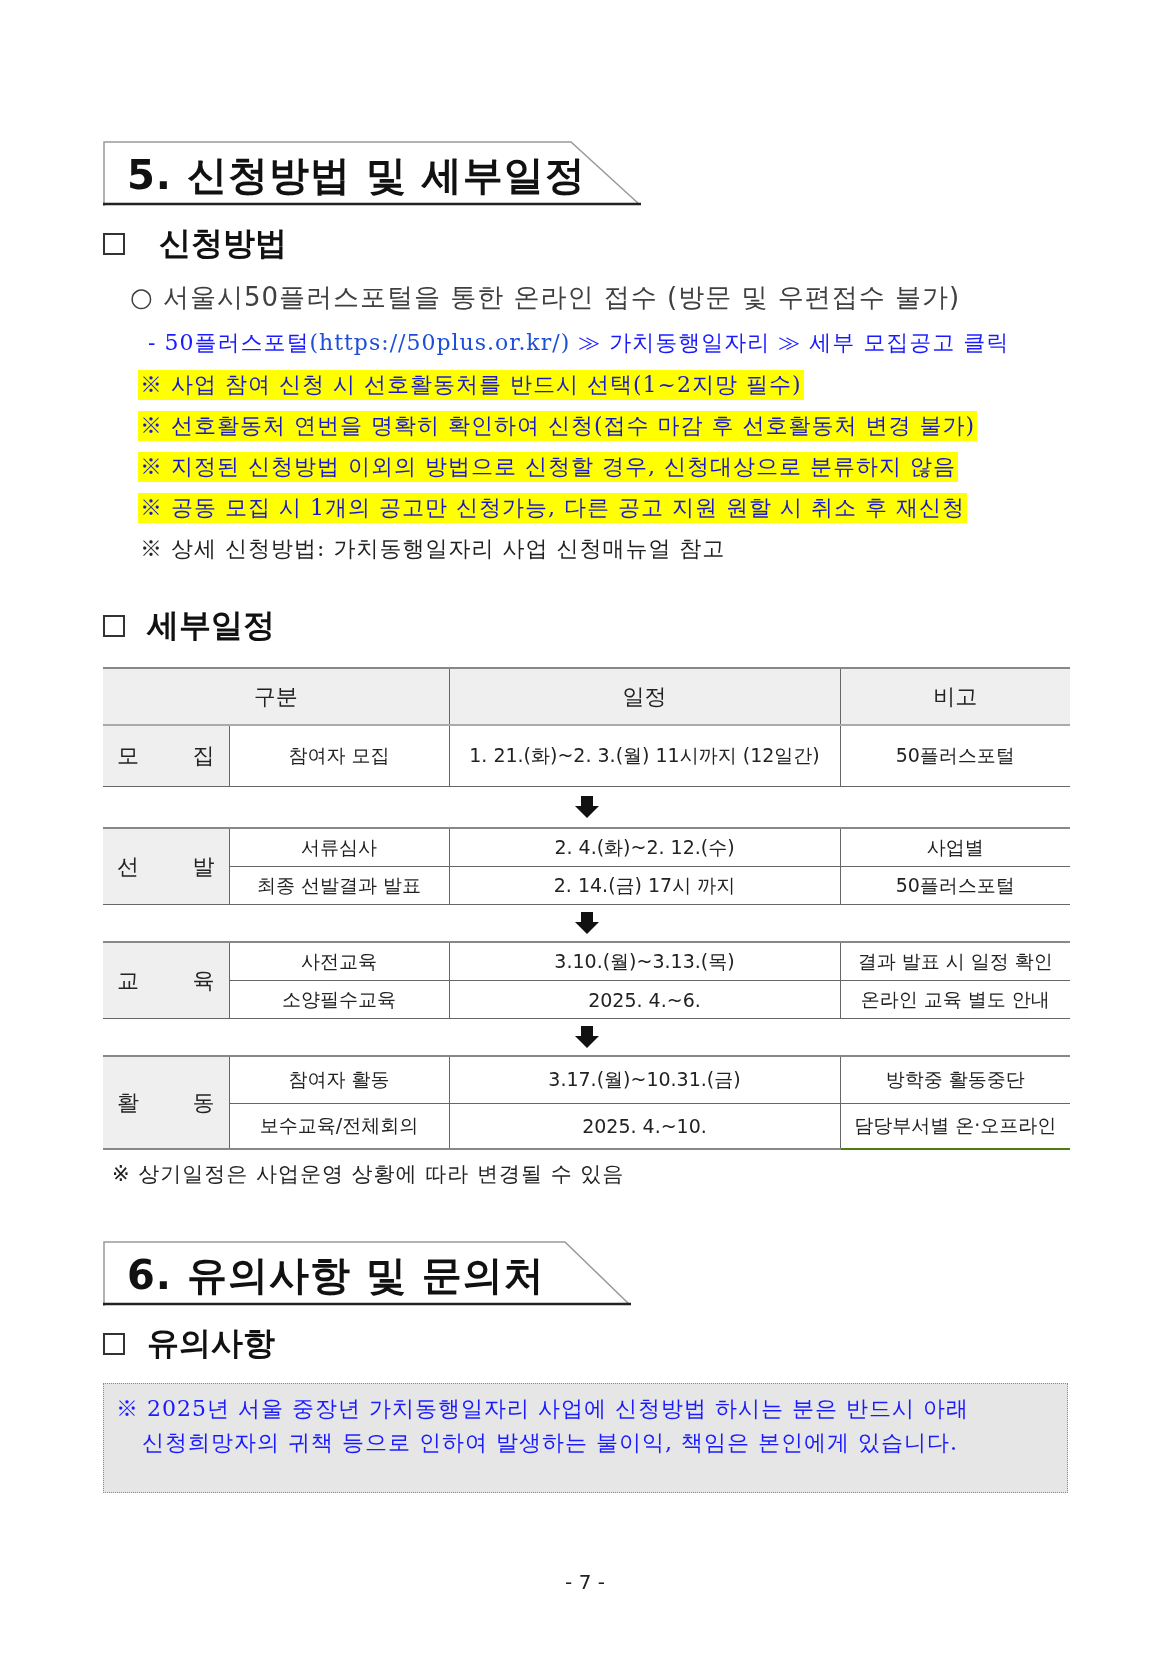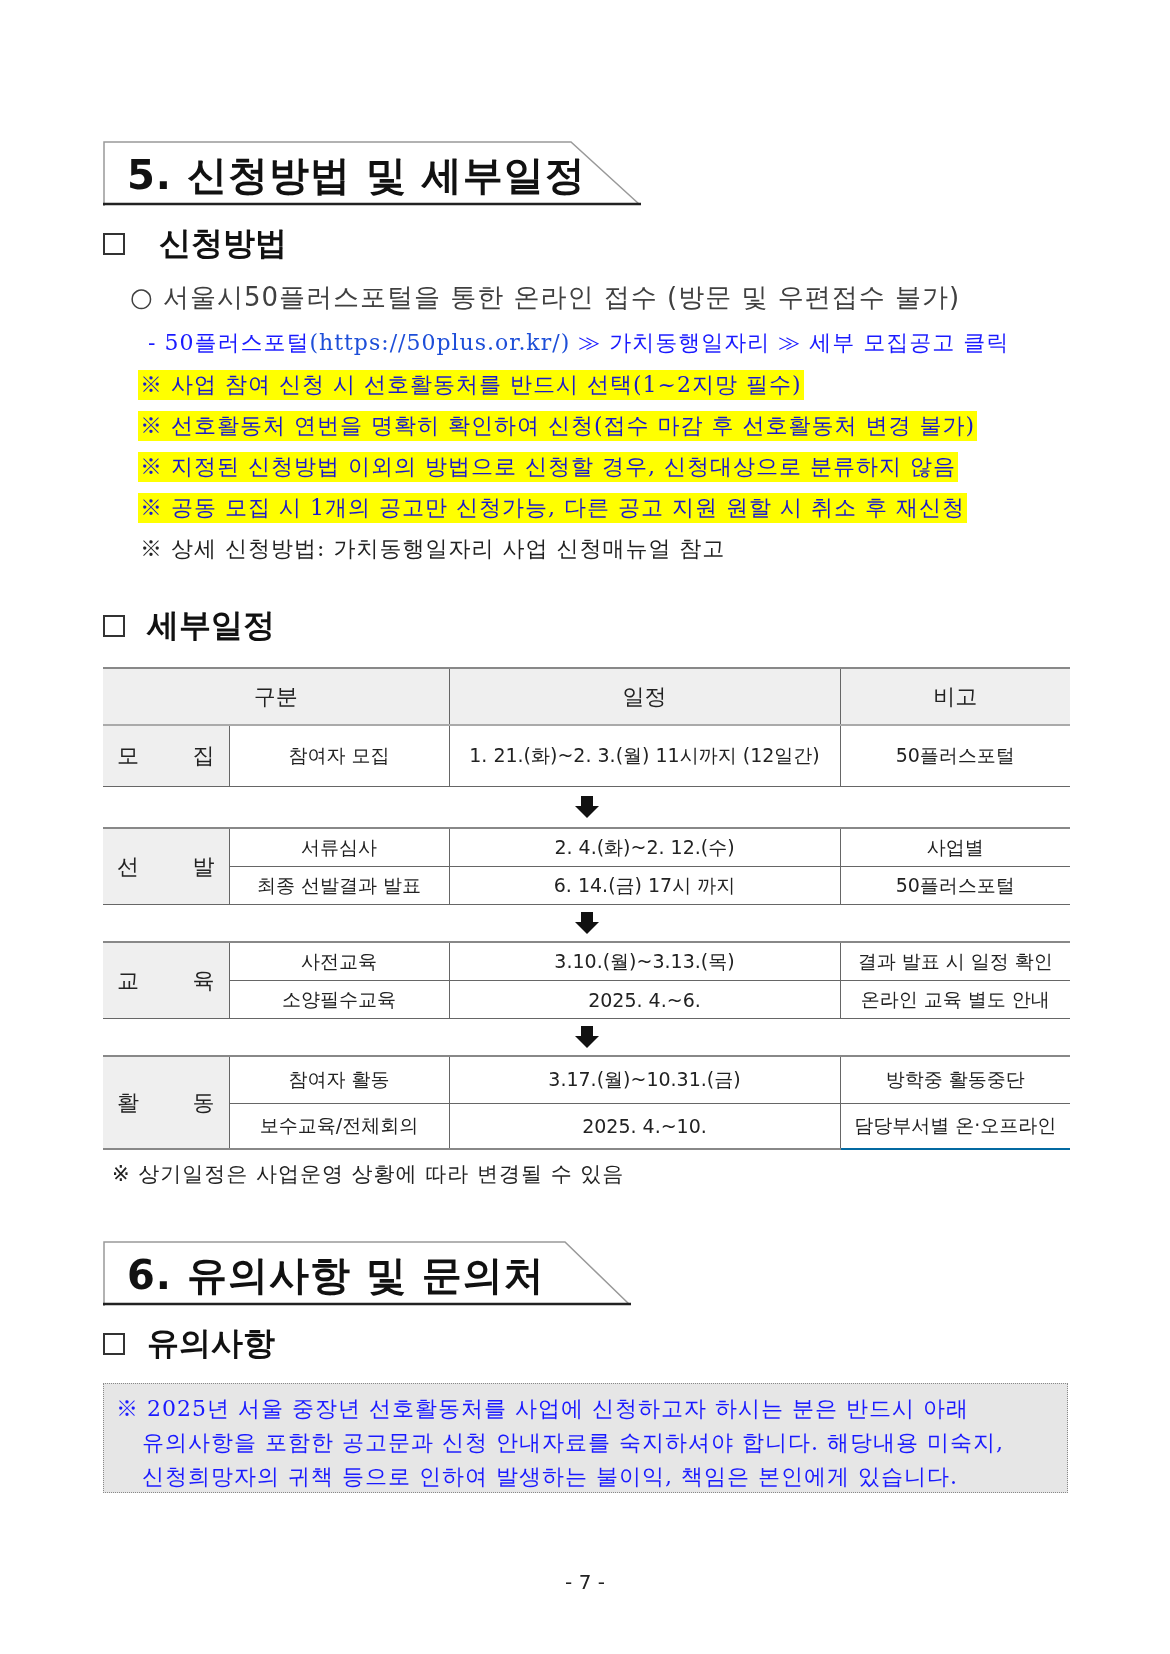--- a/index.html
+++ b/index.html
@@ -118,21 +118,21 @@
               <span>선</span>
               <span>발</span>
             </div>
           </td>
       <td class="top">서류심사</td>
       <td class="top">2. 4.(화)~2. 12.(수)</td>
       <td class="top">사업별</td>
     </tr>
     <tr>
       <td>최종 선발결과 발표</td>
-      <td>6. 14.(금) 17시 까지</td>
+      <td>2. 14.(금) 17시 까지</td>
       <td>50플러스포털</td>
     </tr>
   </tbody>
     </table>
   <div class="arrow-row" style="height:36px;">
       <div class="down-arrow"></div>
     </div>
 
   <table class="tbl">
     <colgroup>
@@ -179,21 +179,21 @@
               <span>동</span>
             </div>
           </td>
       <td class="top" style="height:46px;">참여자 활동</td>
       <td class="top">3.17.(월)~10.31.(금)</td>
       <td class="top">방학중 활동중단</td>
     </tr>
     <tr>
       <td style="height:44px; border-bottom:2px solid #888;">보수교육/전체회의</td>
       <td style="border-bottom:2px solid #888;">2025. 4.~10.</td>
-      <td style="border-bottom:2px solid #0369a1;">담당부서별 온·오프라인</td>
+      <td style="border-bottom:2px solid #4d7c0f;">담당부서별 온·오프라인</td>
     </tr>
   </tbody>
     </table>
 </div>
 
 <div class="line plain-note" style="left:112px; top:1160px; font-family:'DejaVu Sans','Liberation Sans',sans-serif; font-size:21px;">※ 상기일정은 사업운영 상황에 따라 변경될 수 있음</div>
 
 <div class="sec-banner" style="left:103px; top:1240px; width:530px;">
   <svg width="530" height="66">
     <polyline points="1,66 1,2 462,2 526,64" fill="none" stroke="#999" stroke-width="1.5"></polyline>
@@ -201,18 +201,17 @@
   </svg>
   <div class="title">6. 유의사항 및 문의처</div>
 </div>
 
 <div class="sub-head" style="left:103px; top:1322px;">
   <span class="box"></span>
   <span>유의사항</span>
 </div>
 
 <div class="notice-box">
-  <div>※ 2025년 서울 중장년 선호활동처를 사업에 신청하고자 하시는 분은 반드시 아래</div>
-  <div class="indent">유의사항을 포함한 공고문과 신청 안내자료를 숙지하셔야 합니다. 해당내용 미숙지,</div>
+  <div>※ 2025년 서울 중장년 가치동행일자리 사업에 신청방법 하시는 분은 반드시 아래</div>
   <div class="indent">신청희망자의 귀책 등으로 인하여 발생하는 불이익, 책임은 본인에게 있습니다.</div>
 </div>
 
 <div class="page-num">- 7 -</div>
 
 </body></html>

